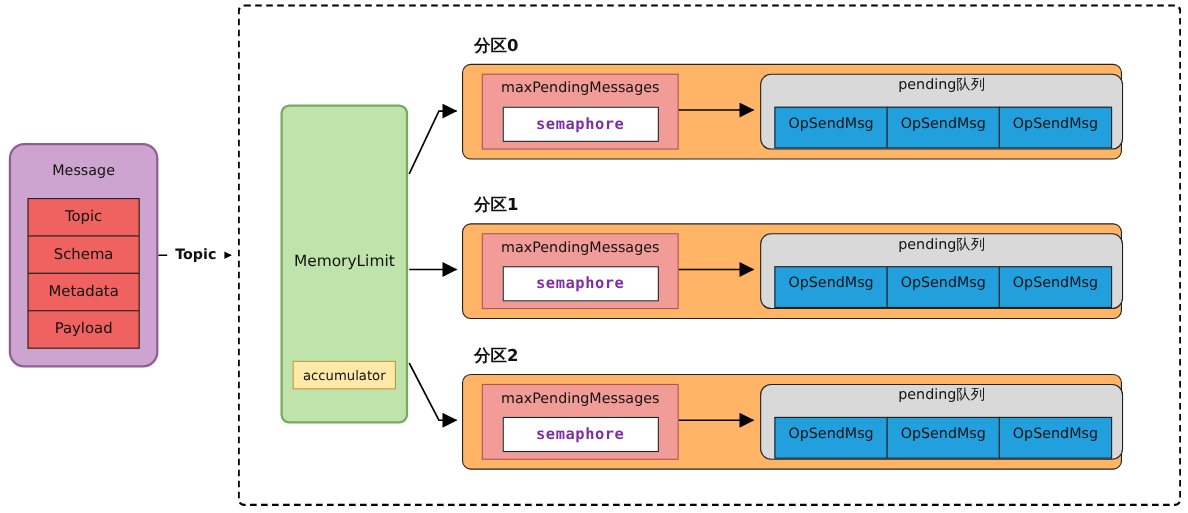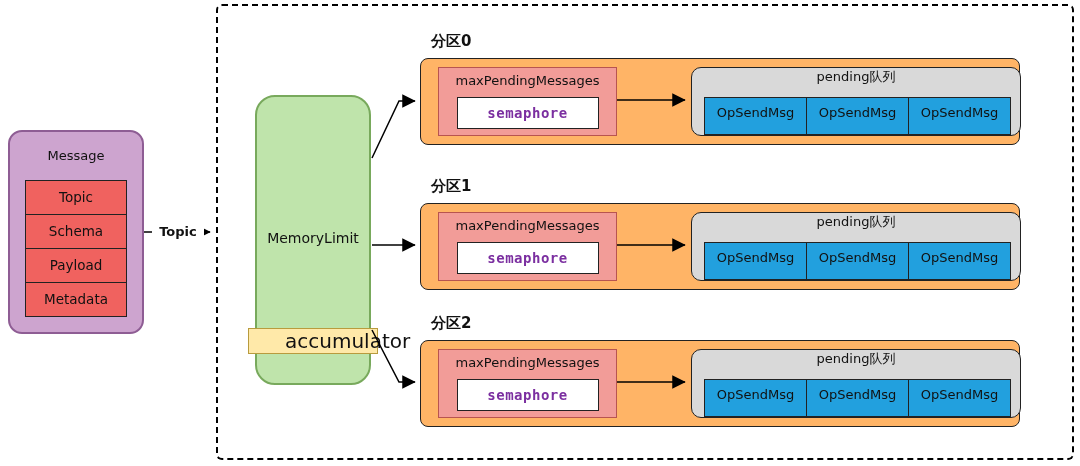--- a/index.html
+++ b/index.html
@@ -68,41 +68,40 @@
     z-index: 10;
   }
 
   
   .memory-box {
     position: absolute;
     left: 255px; top: 95px;
     width: 116px; height: 290px;
     background: var(--green-fill);
     border: 2px solid var(--green-border);
-    border-radius: 20px;
+    border-radius: 8px;
     box-sizing: border-box;
   }
   .memory-label {
     position: absolute;
     width: 100%;
     top: 133px;
     text-align: center;
     font-size: 14px;
   }
   .accumulator {
     position: absolute;
     left: 50%; transform: translateX(-50%);
     top: 231px;
     width: 92px; height: 24px; line-height: 24px;
     background: var(--yellow-fill);
     border: 1.5px solid var(--yellow-border);
     text-align: center;
-    font-size: 20px;
+    font-size: 12px;
     box-sizing: content-box;
-    padding-left: 36px;
   }
 
   
   .partition {
     position: absolute;
     left: 420px;
     width: 600px; height: 87px;
     background: var(--orange-fill);
     border: 1.5px solid #222;
     border-radius: 8px;
@@ -198,22 +197,22 @@
 
 <div class="canvas">
 
   <div class="dashed-frame"></div>
 
   <div class="message-box">
     <div class="message-title">Message</div>
     <div class="message-fields">
       <div class="field">Topic</div>
       <div class="field">Schema</div>
+      <div class="field">Metadata</div>
       <div class="field">Payload</div>
-      <div class="field">Metadata</div>
     </div>
   </div>
 
   <div class="memory-box">
     <div class="memory-label">MemoryLimit</div>
     <div class="accumulator">accumulator</div>
   </div>
 
   <div class="partition p0">
     <div class="partition-title">分区0</div>

